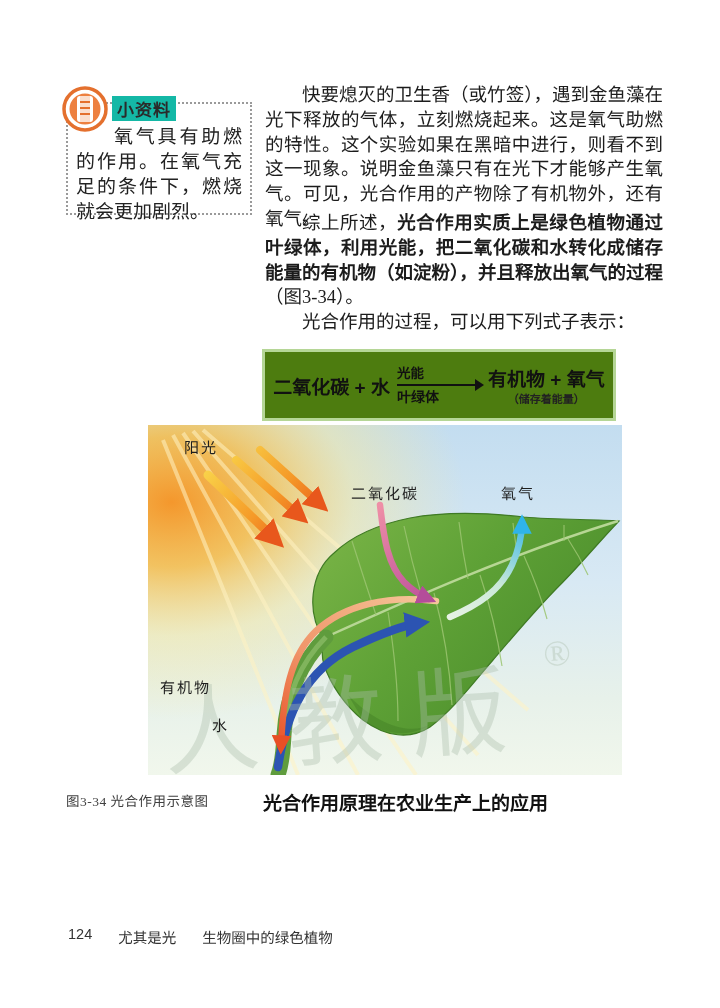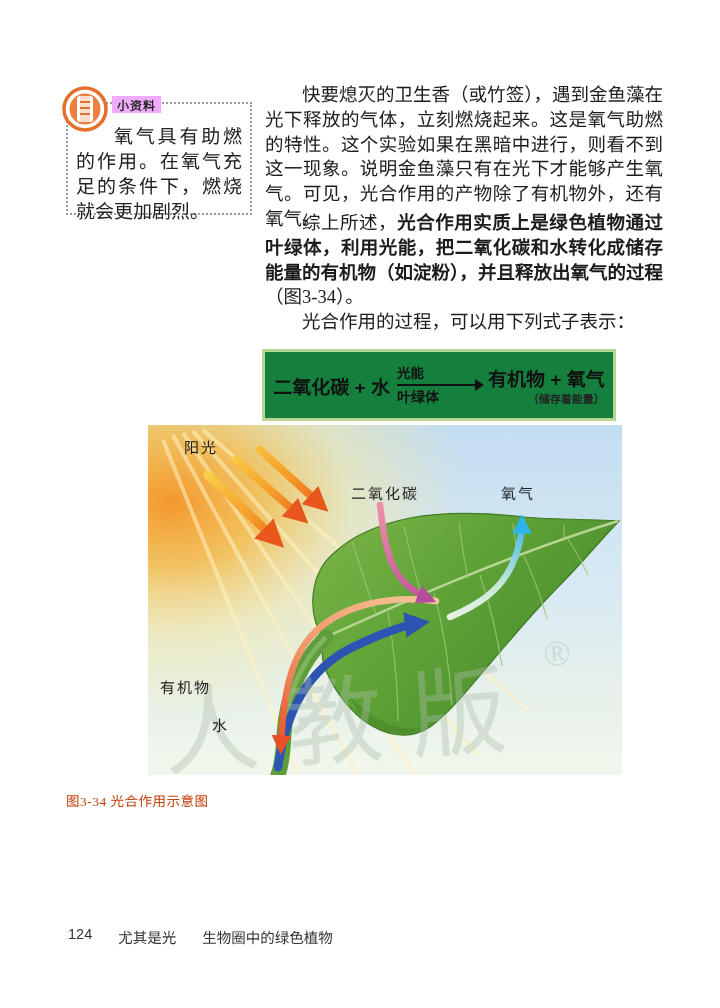--- a/index.html
+++ b/index.html
@@ -6,59 +6,59 @@
   .page{
     position:relative;width:720px;height:1008px;background:#ffffff;overflow:hidden;
     font-family:"Liberation Serif","DejaVu Serif",serif;color:#1c1c1c;
   }
   
   .note-box{
     position:absolute;left:66px;top:102px;width:186px;height:113px;
     border:2px dotted #9a9a9a;box-sizing:border-box;background:#fff;
   }
   .note-title{
-    position:absolute;left:112px;top:96px;z-index:3;background:#f0abfc;padding:0 5px;
+    position:absolute;left:112px;top:96px;z-index:3;background:#14b8a6;padding:0 5px;
     font-family:"Liberation Sans","DejaVu Sans",sans-serif;font-weight:bold;
-    font-size:12px;color:#2a2a2a;letter-spacing:1px;
+    font-size:17px;color:#2a2a2a;letter-spacing:1px;
   }
   .note-icon{position:absolute;left:60px;top:84px;z-index:4;width:50px;height:50px;}
   .note-body{
     position:absolute;left:76px;top:124px;width:166px;
     font-size:19px;line-height:25px;text-align:justify;text-indent:2em;color:#222;
   }
   
   .main-col{position:absolute;left:265px;width:398px;}
   .para{margin:0;font-size:18.5px;line-height:24.8px;text-align:justify;text-indent:2em;}
   .bold-seg{font-family:"Liberation Sans","DejaVu Sans",sans-serif;font-weight:bold;}
   #para1{top:83px;}
   #para2{top:211px;}
   #para3{top:310px;}
   .abs{position:absolute;}
   
   .formula-box{
     position:absolute;left:262px;top:349px;width:354px;height:72px;box-sizing:border-box;
-    border:3px solid #b5d696;background:#15803d;
+    border:3px solid #b5d696;background:#4d7c0f;
     display:flex;align-items:center;justify-content:center;
     font-family:"Liberation Sans","DejaVu Sans",sans-serif;font-weight:bold;color:#111;
   }
   .f-term{font-size:19px;white-space:nowrap;}
   .f-arrow{display:flex;flex-direction:column;align-items:flex-start;margin:0 7px;width:84px;}
   .f-top{font-size:13.5px;line-height:15px;}
   .f-shaft{position:relative;width:80px;height:2px;background:#111;margin:3px 0 4px 0;}
   .f-shaft:after{content:"";position:absolute;right:-7px;top:-5px;border-left:9px solid #111;
     border-top:6px solid transparent;border-bottom:6px solid transparent;}
   .f-bottom{font-size:14px;line-height:15px;}
-  .f-right{display:flex;flex-direction:column;align-items:flex-end;}
+  .f-right{display:flex;flex-direction:column;align-items:center;}
   .f-note{font-size:11px;line-height:13px;margin-top:2px;color:#222;}
   
   .figure-wrap{position:absolute;left:148px;top:425px;width:474px;height:350px;}
   .fig-label{font-family:"Liberation Serif","DejaVu Serif",serif;font-size:15px;fill:#1e1e1e;letter-spacing:2px;}
   .watermark{font-family:"Liberation Serif","DejaVu Serif",serif;fill:rgba(170,190,170,0.38);}
   
-  .caption{position:absolute;left:66px;top:790px;font-size:13.5px;color:#c2410c;letter-spacing:0.5px;}
+  .caption{position:absolute;left:66px;top:790px;font-size:13.5px;color:#404040;letter-spacing:0.5px;}
   .section-heading{
     position:absolute;left:263px;top:788px;
     font-family:"Liberation Sans","DejaVu Sans",sans-serif;font-weight:bold;font-size:19px;color:#111;
   }
   #para4{top:815px;}
   
   .footer{position:absolute;left:68px;top:926px;font-size:14.5px;color:#333;
     font-family:"Liberation Sans","DejaVu Sans",sans-serif;display:flex;gap:26px;}
 </style>
 </head>
@@ -220,20 +220,21 @@
 
       <text class="fig-label" x="36" y="28">阳光</text>
       <text class="fig-label" x="237" y="74" text-anchor="middle">二氧化碳</text>
       <text class="fig-label" x="370" y="74" text-anchor="middle">氧气</text>
       <text class="fig-label" x="12" y="268">有机物</text>
       <text class="fig-label" x="64" y="306">水</text>
     </svg>
   </div>
 
   <div class="caption">图3-34  光合作用示意图</div>
+  <div class="section-heading">光合作用原理在农业生产上的应用</div>
 
   <div class="footer">
     <span>124</span>
     <span>尤其是光</span>
     <span>生物圈中的绿色植物</span>
   </div>
 
 </div>
 
 </body></html>

